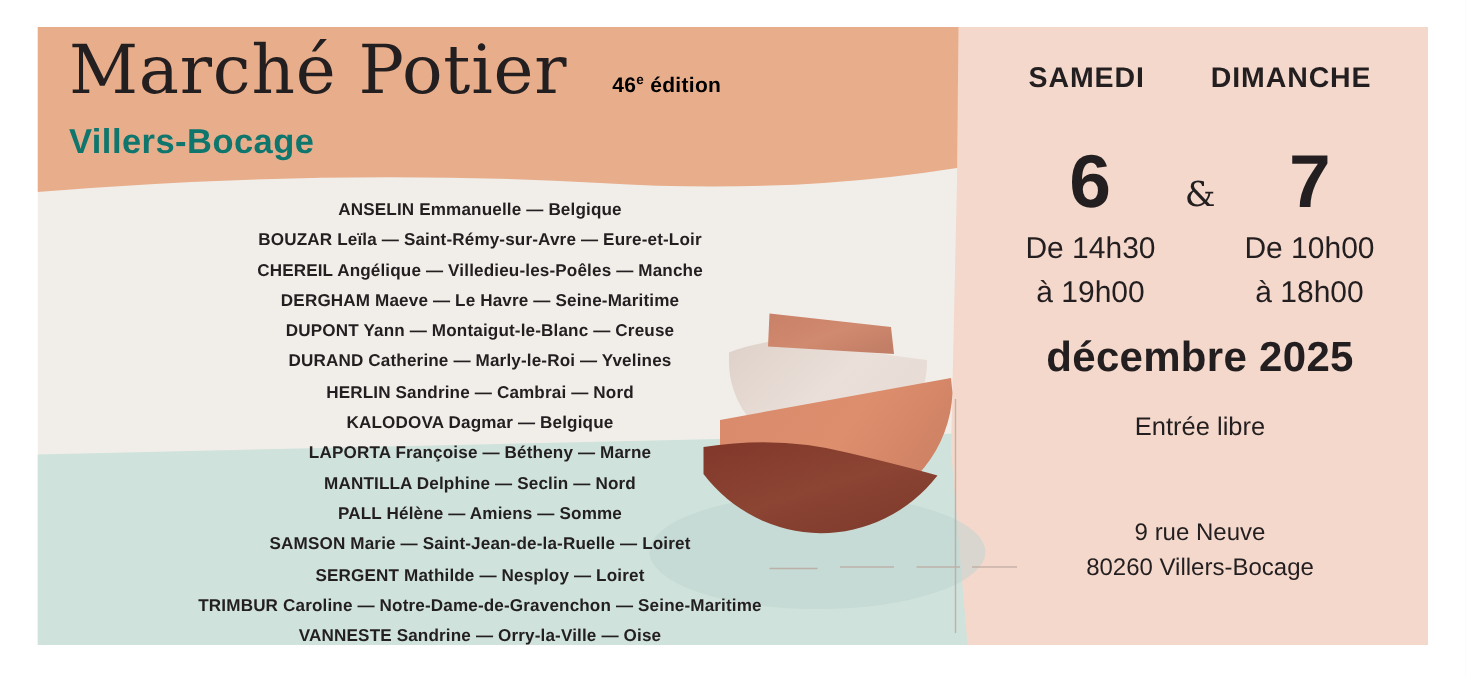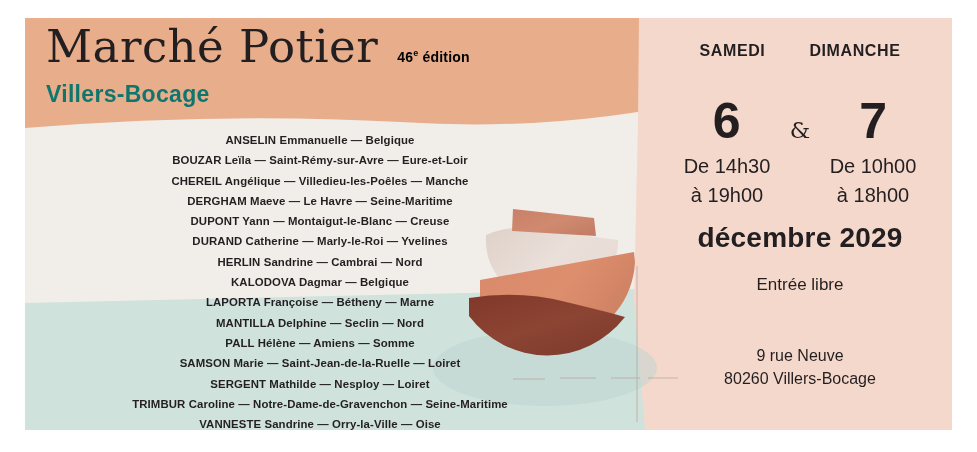--- a/index.html
+++ b/index.html
@@ -20,21 +20,21 @@
   .bg { position:absolute; inset:0; }
   .bg svg { display:block; width:977px; height:452px; }
 
   
   .header-text {
     position:absolute;
     left:46px; top:22px;
     width:520px;
     z-index:5;
   }
-  .title-row { display:flex; align-items:baseline; gap:19px; }
+  .title-row { display:flex; align-items:baseline; gap:30px; }
   .main-title {
     font-family:"DejaVu Serif", serif;
     font-weight:400;
     font-size:45px;
     letter-spacing:0.5px;
     color:#231f20;
     line-height:1.12;
     white-space:nowrap;
   }
   .edition {
@@ -84,21 +84,21 @@
     text-align:center;
     color:#231f20;
   }
   .daynames {
     position:absolute; top:42px; left:0; right:0;
     display:flex; justify-content:center; gap:44px;
   }
   .dayname {
     font-family:"Liberation Sans", sans-serif;
     font-weight:700;
-    font-size:16px;
+    font-size:19px;
     letter-spacing:0.6px;
   }
   .daynums {
     position:absolute; top:96px; left:0; right:0;
     display:flex; justify-content:center; align-items:center; gap:42px;
   }
   .daynum {
     font-family:"Liberation Sans", sans-serif;
     font-weight:700;
     font-size:50px;
@@ -274,21 +274,21 @@
       <div class="hours">
         <div>De 14h30</div>
         <div>à 19h00</div>
       </div>
       <div class="hours">
         <div>De 10h00</div>
         <div>à 18h00</div>
       </div>
     </div>
 
-    <div class="month">décembre 2029</div>
+    <div class="month">décembre 2025</div>
 
     <div class="entree">Entrée libre</div>
 
     <div class="venue">
       <div class="venue-street">9 rue Neuve</div>
       <div class="venue-city">80260 Villers-Bocage</div>
     </div>
   </div>
 
 </div>

